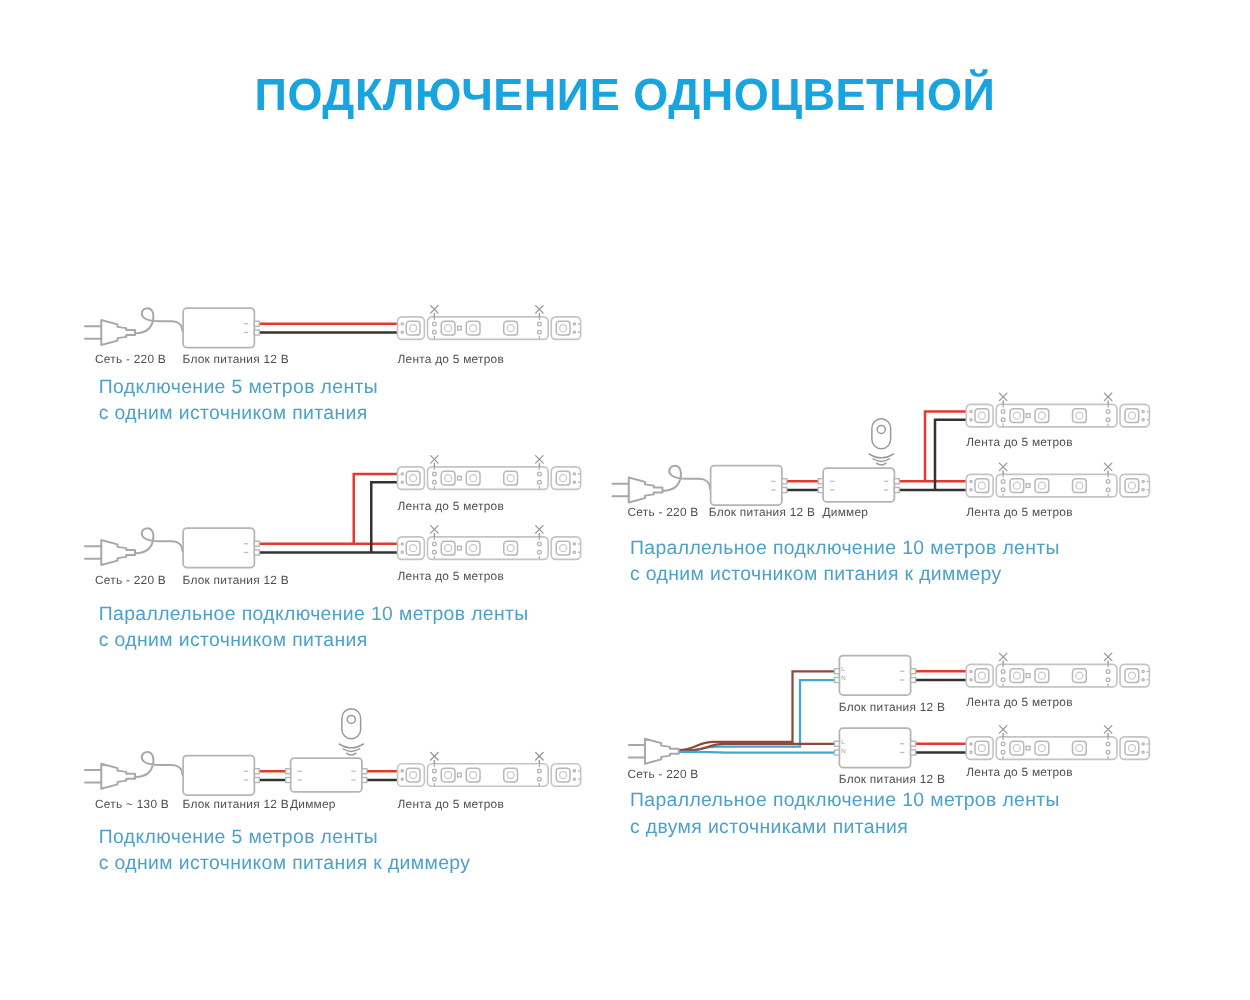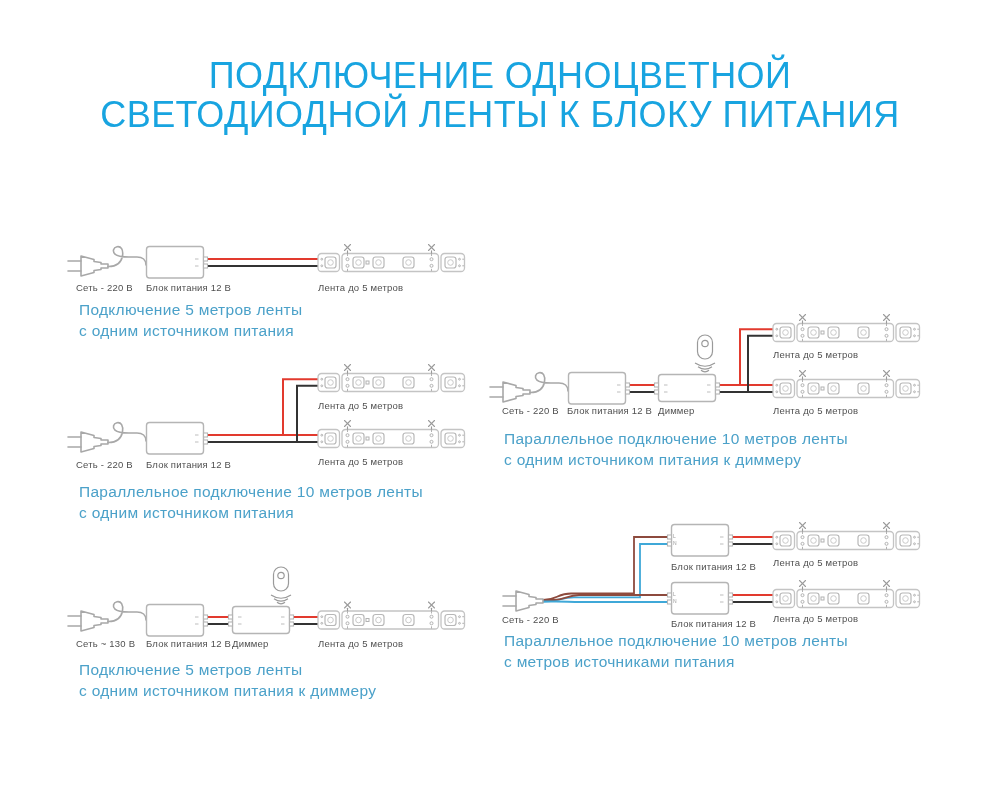--- a/index.html
+++ b/index.html
@@ -3,21 +3,21 @@
 <meta charset="utf-8">
 <style>
   :root{
     --title-blue:#18a4e0; --caption-blue:#4ba1c9; --label-gray:#4f4f4f;
     --outline-gray:#b5b5b5; --wire-red:#e23a2e; --wire-black:#333333;
     --wire-brown:#8d4a3d; --wire-blue:#3fa8d8;
   }
   html,body{margin:0;padding:0;}
   body{font-family:"Liberation Sans",sans-serif;background:#fff;}
   #page{position:relative;width:1000px;height:800px;background:#fff;overflow:hidden;}
-  .title{position:absolute;left:0;right:0;top:56px;text-align:center;font-weight:400;
+  .title{position:absolute;left:0;right:0;top:56px;text-align:center;font-weight:700;
          font-size:36px;line-height:39px;letter-spacing:.4px;color:var(--title-blue);}
   .lbl{position:absolute;font-size:9.5px;line-height:11px;letter-spacing:.2px;color:var(--label-gray);white-space:nowrap;text-align:center;}
   .tlbl{position:absolute;font-size:5px;line-height:5px;color:#9a9a9a;}
   .caption{position:absolute;font-size:15.5px;line-height:21px;letter-spacing:.3px;
            color:var(--caption-blue);white-space:nowrap;}
   svg{position:absolute;left:0;top:0;}
   .plug,.cord{stroke:#a8a8a8;stroke-width:1.6;fill:none;stroke-linecap:round;stroke-linejoin:round;}
   .box{fill:#fff;stroke:var(--outline-gray);stroke-width:1.4;}
   .nub{fill:#fff;stroke:var(--outline-gray);stroke-width:1.1;}
   .tmark{stroke:#bdbdbd;stroke-width:1;fill:none;}
@@ -179,21 +179,20 @@
       <use href="#g-plug" x="503" y="586"></use>
       <use href="#g-psu-io" x="671.5" y="524.5"></use>
       <use href="#g-psu-io" x="671.5" y="582.5"></use>
       <use href="#g-strip" x="773" y="531"></use>
       <use href="#g-strip" x="773" y="589"></use>
     </g>
   </svg>
 
   <div class="title">
     <div>ПОДКЛЮЧЕНИЕ ОДНОЦВЕТНОЙ</div>
-    <div>СВЕТОДИОДНОЙ ЛЕНТЫ К БЛОКУ ПИТАНИЯ</div>
   </div>
 
   <div class="lbl" style="left:76px;top:282px">Сеть - 220 В</div>
   <div class="lbl" style="left:146px;top:282px">Блок питания 12 В</div>
   <div class="lbl" style="left:318px;top:282px">Лента до 5 метров</div>
   <div class="caption" style="left:79px;top:299px">
     <div>Подключение 5 метров ленты</div>
     <div>с одним источником питания</div>
   </div>
 
@@ -229,16 +228,16 @@
   <div class="tlbl" style="left:673px;top:541px">N</div>
   <div class="tlbl" style="left:673px;top:592px">L</div>
   <div class="tlbl" style="left:673px;top:599px">N</div>
   <div class="lbl" style="left:773px;top:557px">Лента до 5 метров</div>
   <div class="lbl" style="left:773px;top:613px">Лента до 5 метров</div>
   <div class="lbl" style="left:671px;top:561px">Блок питания 12 В</div>
   <div class="lbl" style="left:671px;top:618px">Блок питания 12 В</div>
   <div class="lbl" style="left:502px;top:614px">Сеть - 220 В</div>
   <div class="caption" style="left:504px;top:630px">
     <div>Параллельное подключение 10 метров ленты</div>
-    <div>с метров источниками питания</div>
+    <div>с двумя источниками питания</div>
   </div>
 
 </div>
 
 </body></html>

